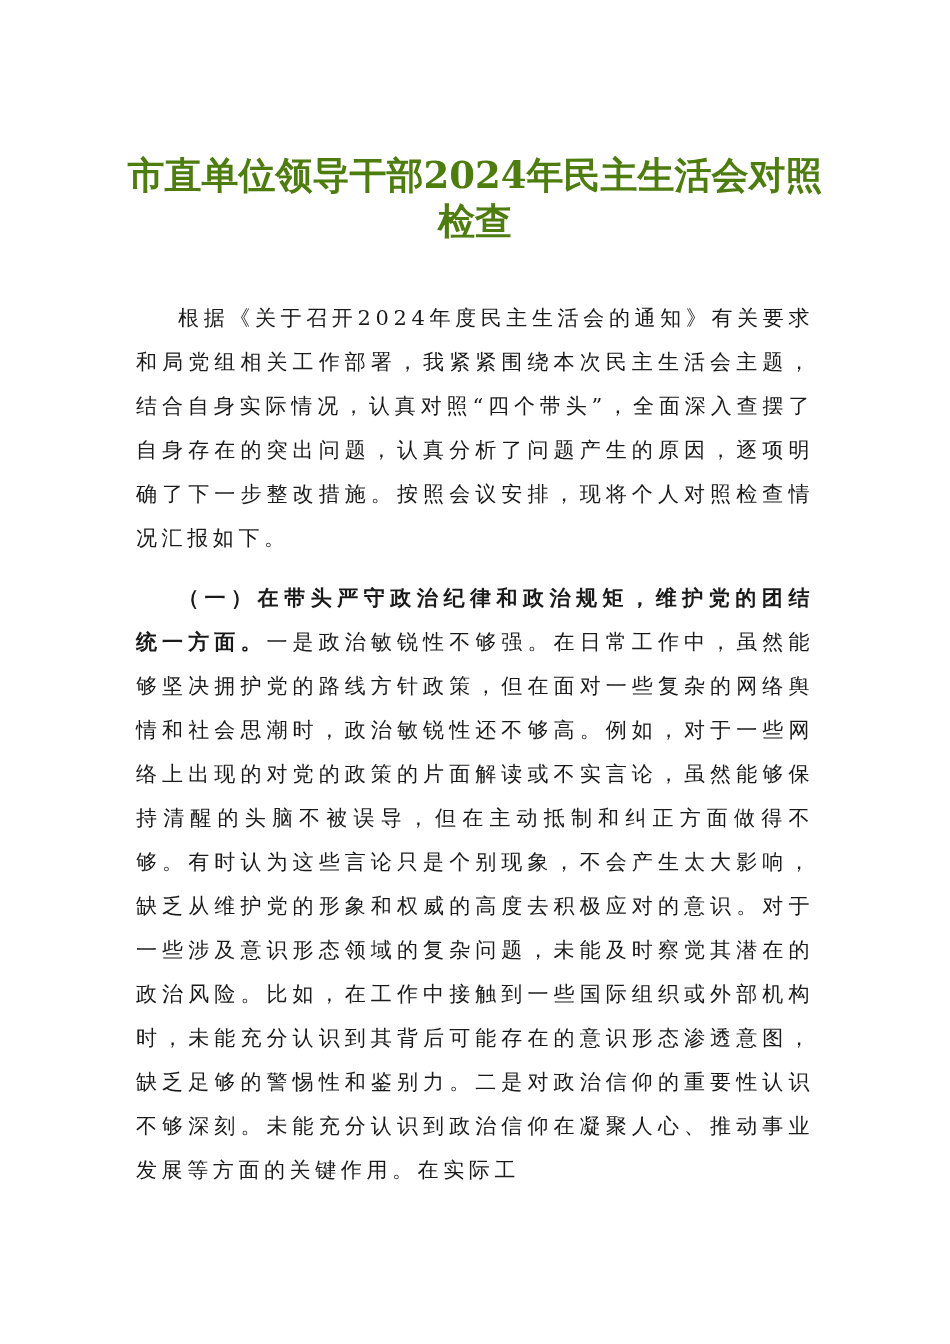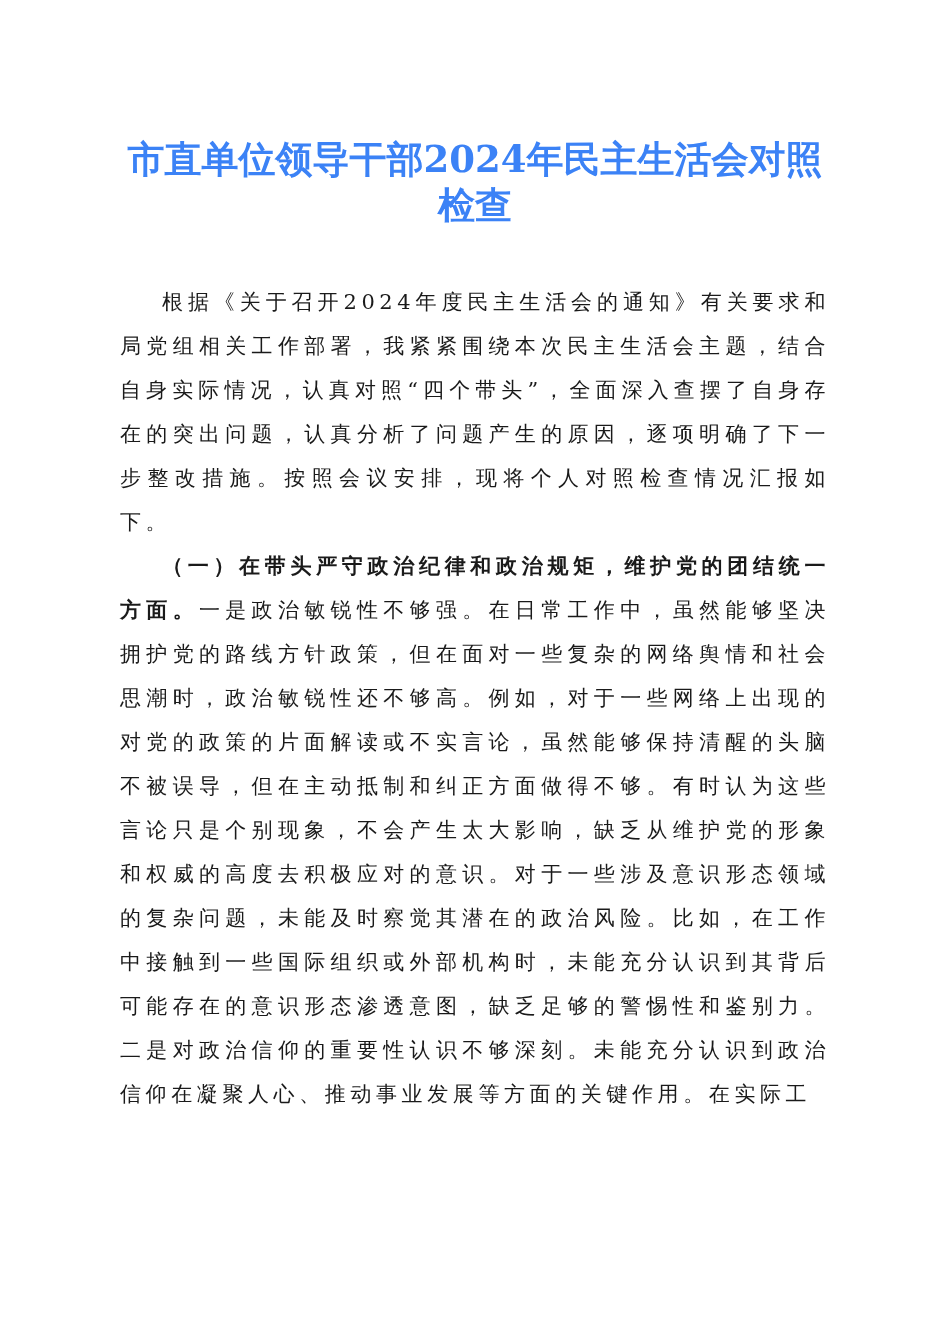--- a/index.html
+++ b/index.html
@@ -1,30 +1,30 @@
 <!DOCTYPE html>
 <html><head>
 <meta charset="utf-8">
 <style>
   html, body { margin:0; padding:0; background:#ffffff; }
   body { width:950px; height:1344px; position:relative; overflow:hidden; color:#111; }
   .page { position:absolute; left:0; top:0; width:950px; height:1344px; background:#fff; }
   .title {
-    position:absolute; left:120px; top:136px; width:710px;
+    position:absolute; left:120px; top:152px; width:710px;
     font-family:"DejaVu Serif","Liberation Serif",serif;
     font-weight:bold; font-size:37px; line-height:46px; text-align:center;
-    letter-spacing:0px; color:#3b82f6;
+    letter-spacing:0px; color:#4d7c0f;
   }
   .body {
     position:absolute; left:120px; top:280px; width:710px;
     font-family:"DejaVu Serif","Liberation Serif",serif;
     font-size:21px; line-height:44px; text-align:justify;
     letter-spacing:4.6px; color:#1a1a1a;
   }
-  .p { margin:0; text-indent:2em; }
+  .p { margin:16px; text-indent:2em; }
   .h1 {
     margin:4px 0 0 0; text-indent:2.2em; letter-spacing:0.5px;
     font-family:"DejaVu Sans","Liberation Sans",sans-serif; font-size:21px;
   }
   .sub { font-weight:bold; }
 </style>
 </head>
 <body>
 
 <div class="page">

